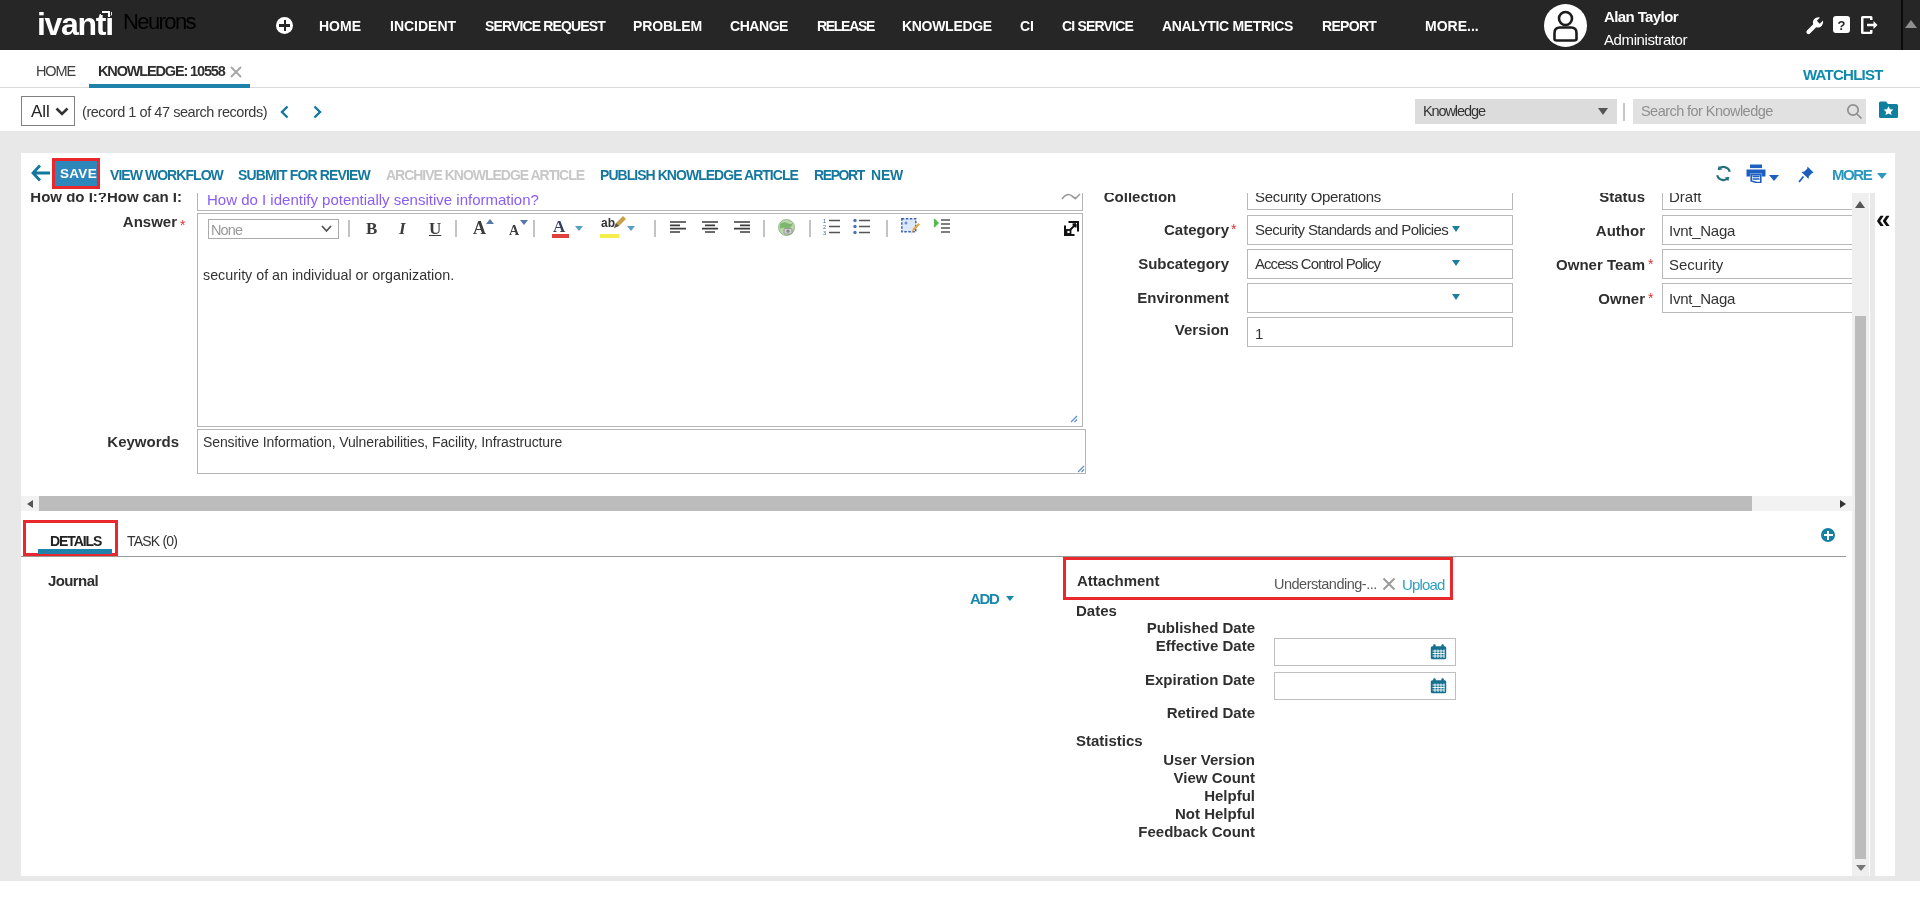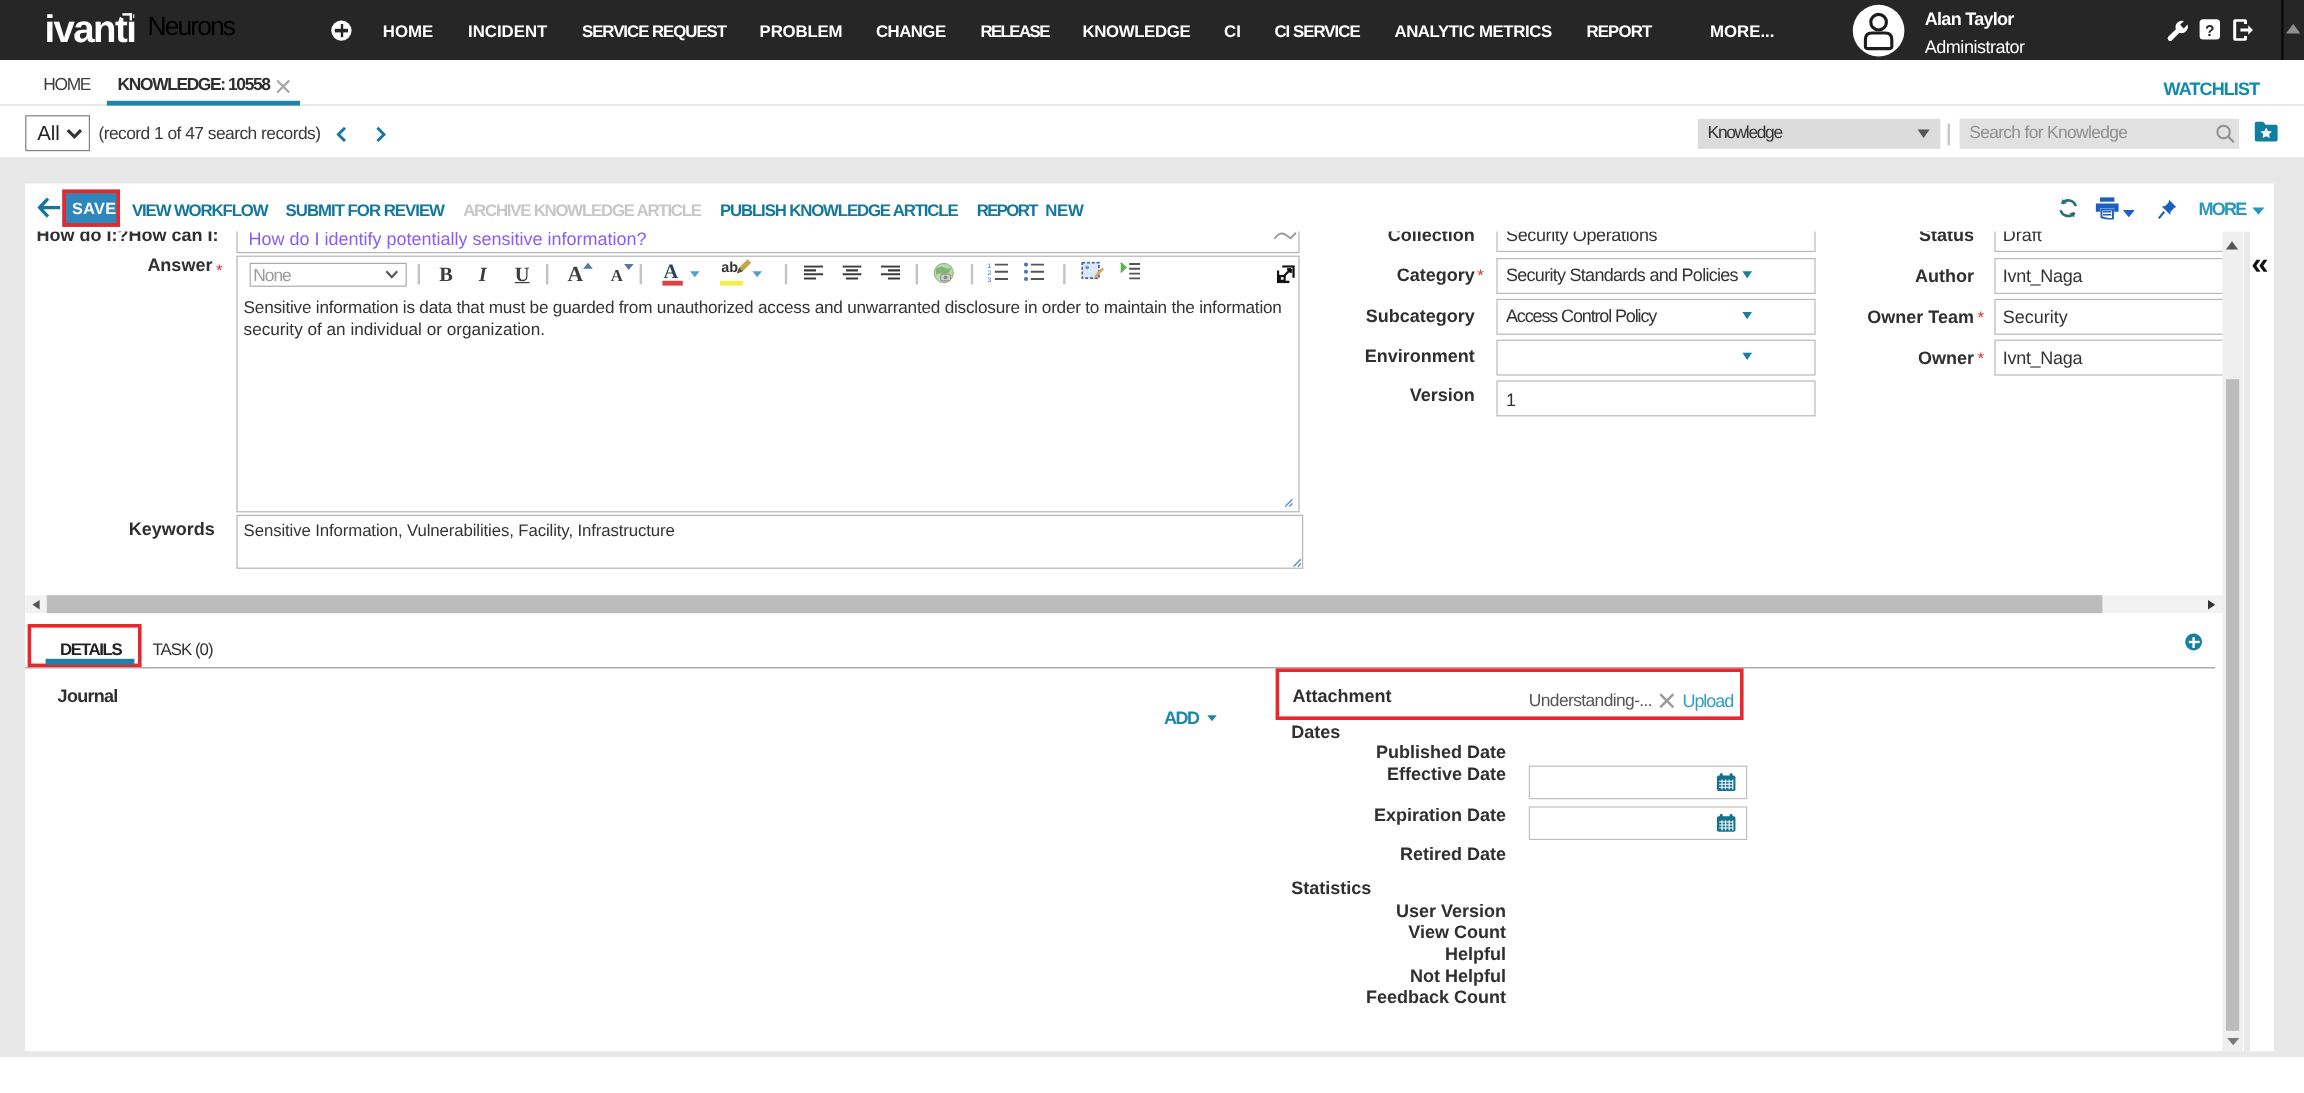--- a/index.html
+++ b/index.html
@@ -231,33 +231,32 @@
           <path d="M1 1 L5 5 L1 9" fill="#57b94c" stroke="#57b94c" stroke-width="1.5"></path>
           <path d="M8 2 H17 M8 6 H17 M8 10 H17 M8 14 H17" stroke="#555" stroke-width="1.6"></path>
         </svg>
 
         <svg class="abs" style="left:1043px;top:68px;" width="15" height="15" viewBox="0 0 15 15">
           <path d="M4.5 1 L14 1 L14 10.5 M1 4.5 L1 14 L10.5 14" fill="none" stroke="#111" stroke-width="2"></path>
           <rect x="2.5" y="9" width="4" height="4" fill="none" stroke="#111" stroke-width="1.8"></rect>
           <path d="M6 9 L12 3 M12 3 L8.5 3.5 M12 3 L11.5 6.5" stroke="#111" stroke-width="1.8" fill="none"></path>
         </svg>
 
-        <span class="abs lab" style="left:182px;top:96px;font-size:14.3px;letter-spacing:-0.18px;color:#333;">Sensitive information is data that must be guarded from unauthorized access and unwarranted disclosure in order to maintain the information</span>
           <span class="abs lab" style="left:182px;top:113.5px;font-size:14.3px;color:#333;">security of an individual or organization.</span>
         <svg class="abs" style="left:1049px;top:262px;" width="8" height="8" viewBox="0 0 8 8">
             <path d="M7 1 L1 7 M7 4.5 L4.5 7" stroke="#5b8fd0" stroke-width="1.2"></path>
           </svg>
 
         <div class="abs" style="left:176px;top:276px;width:889px;height:45px;border:1px solid #b5b5b5;"></div>
         <span class="abs" style="left:182px;top:281px;font-size:14px;letter-spacing:-0.1px;color:#333;">Sensitive Information, Vulnerabilities, Facility, Infrastructure</span>
         <svg class="abs" style="left:1056px;top:312px;" width="8" height="8" viewBox="0 0 8 8">
             <path d="M7 1 L1 7 M7 4.5 L4.5 7" stroke="#5b8fd0" stroke-width="1.2"></path>
           </svg>
 
-        <div class="abs b lab" style="left:1030px;top:35px;width:178px;text-align:right;font-size:15px;color:#2f2f2f;">Collection</div>
+        <div class="abs b lab" style="left:1030px;top:35px;width:178px;text-align:center;font-size:15px;color:#2f2f2f;">Collection</div>
         <div class="abs b lab" style="left:1030px;top:68px;width:178px;text-align:right;font-size:15px;color:#2f2f2f;">Category</div>
         <span class="abs" style="left:1210px;top:68px;font-size:14px;color:#e03131;">*</span>
         <div class="abs b lab" style="left:1030px;top:102px;width:178px;text-align:right;font-size:15px;color:#2f2f2f;">Subcategory</div>
         <div class="abs b lab" style="left:1030px;top:136px;width:178px;text-align:right;font-size:15px;color:#2f2f2f;">Environment</div>
         <div class="abs b lab" style="left:1030px;top:168px;width:178px;text-align:right;font-size:15px;color:#2f2f2f;">Version</div>
 
         <div class="abs selbox" style="top:27px;height:30px;"></div>
         <span class="abs" style="left:1234px;top:35px;font-size:15px;letter-spacing:-0.3px;color:#333;">Security Operations</span>
         <div class="abs selbox" style="top:61.5px;height:30px;"></div>
         <span class="abs" style="left:1234px;top:68px;font-size:15px;letter-spacing:-0.6px;color:#333;">Security Standards and Policies</span>

